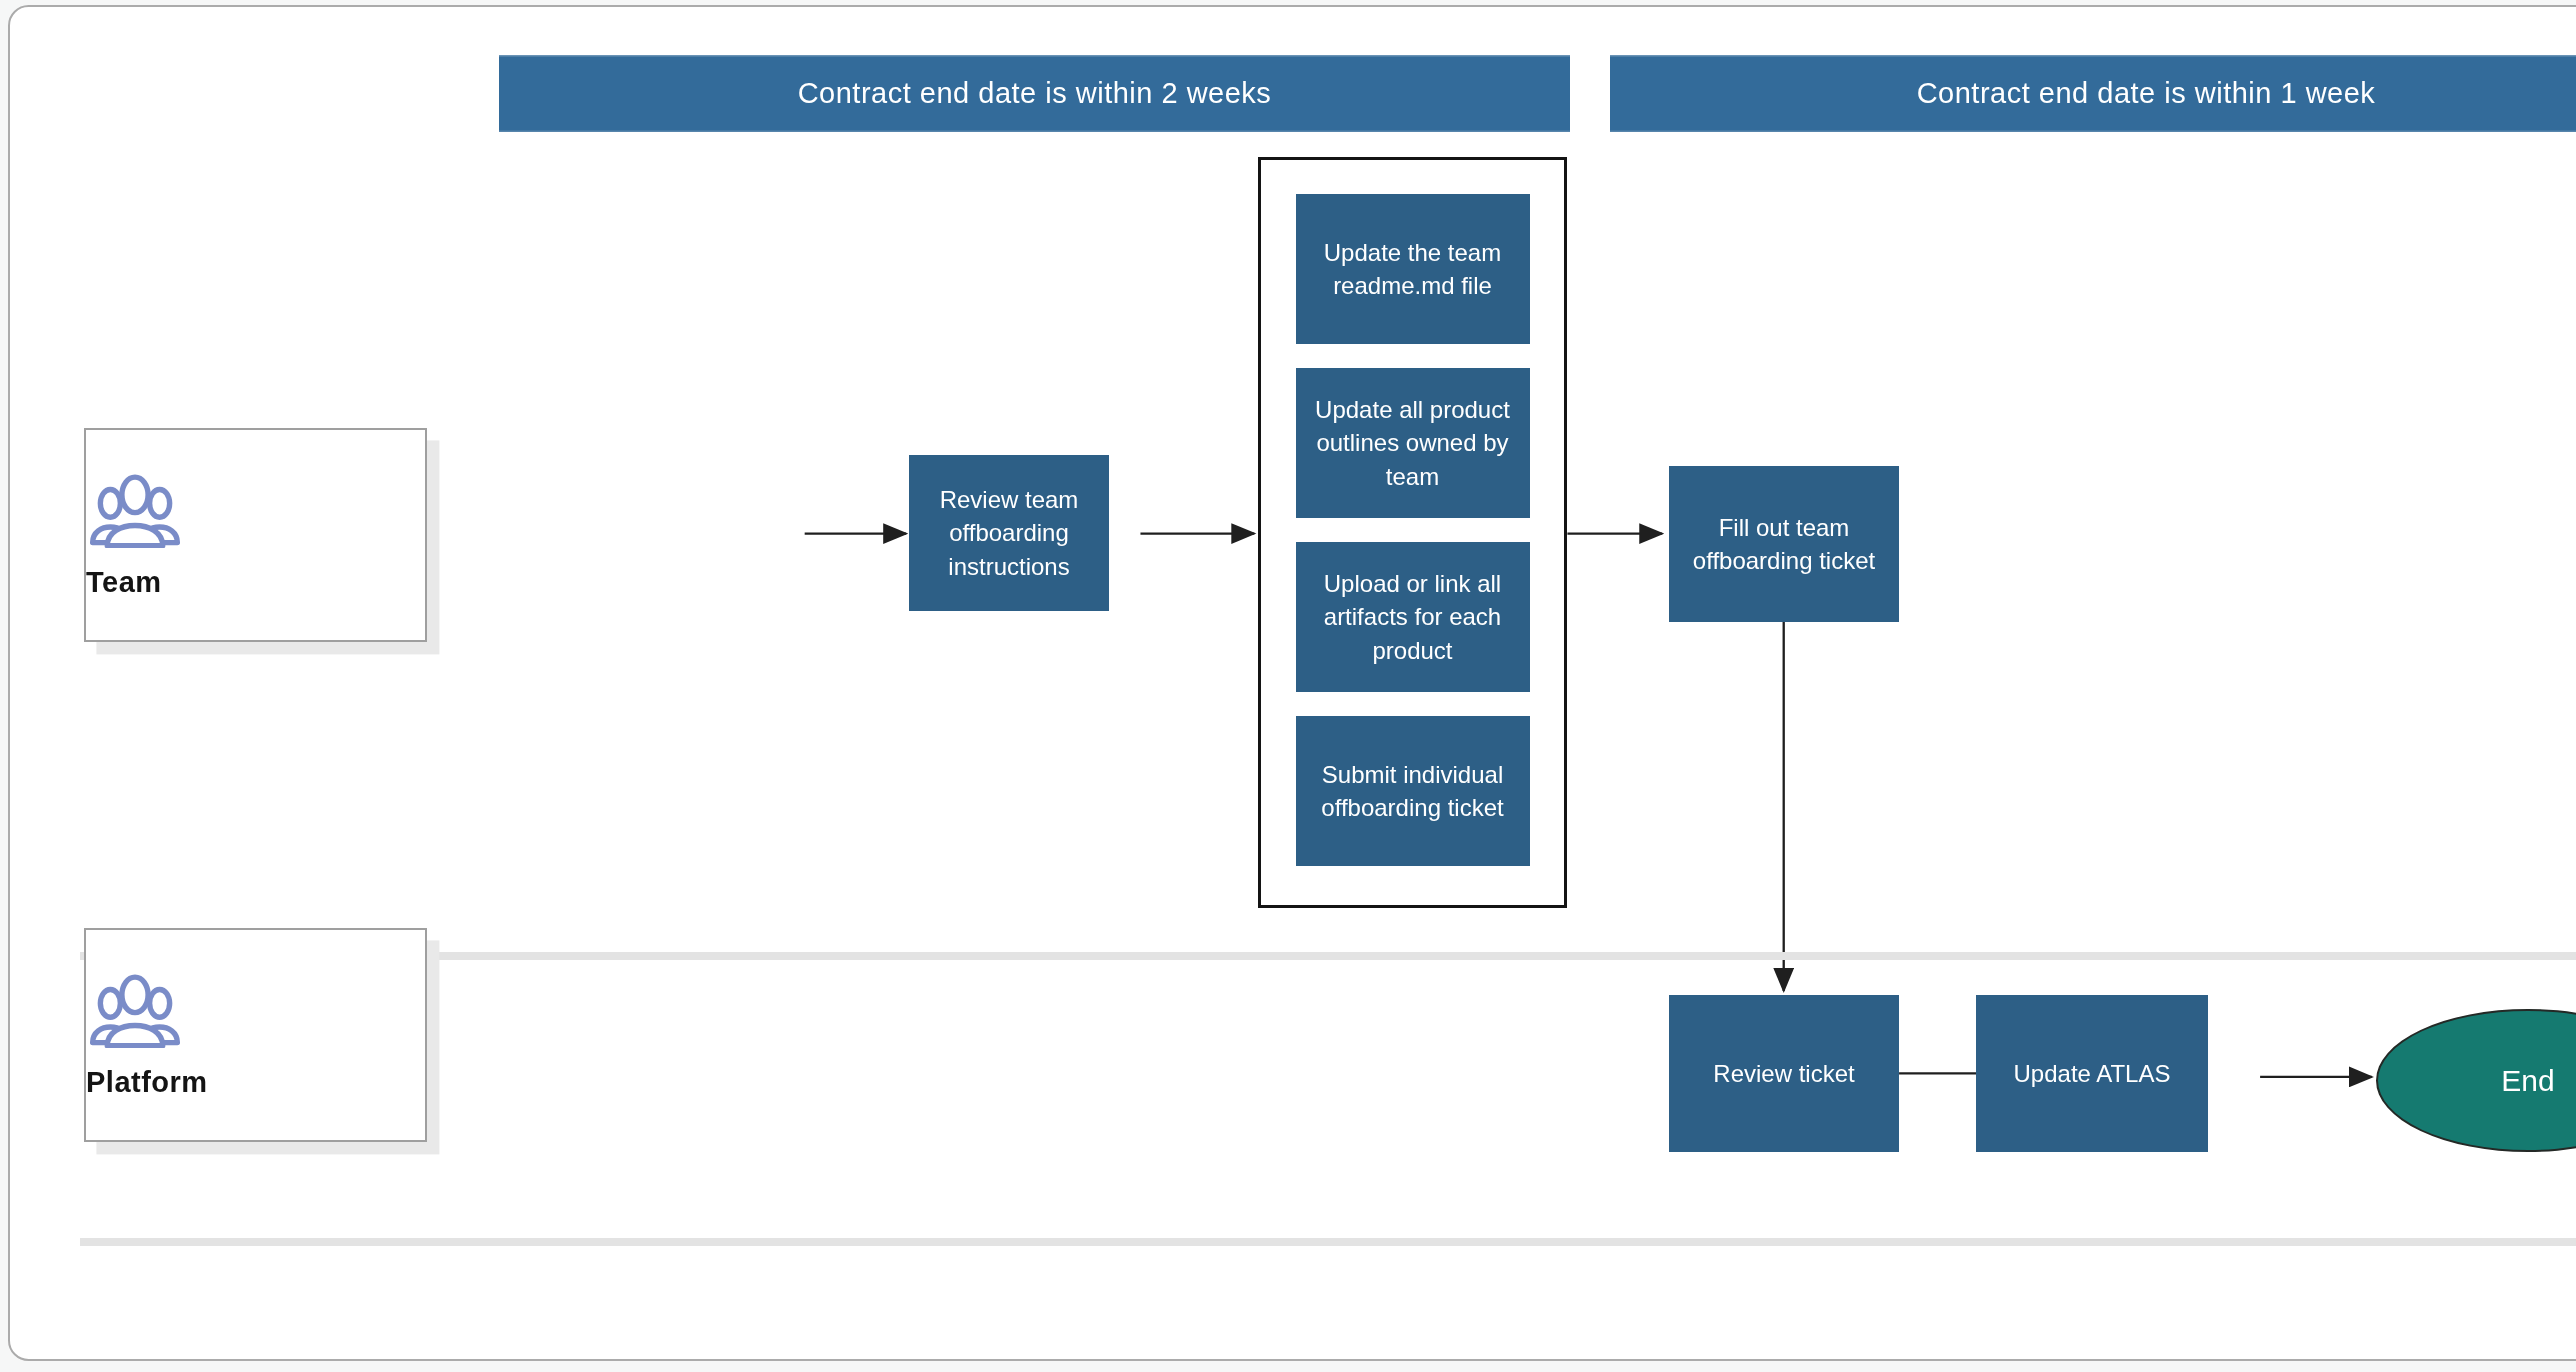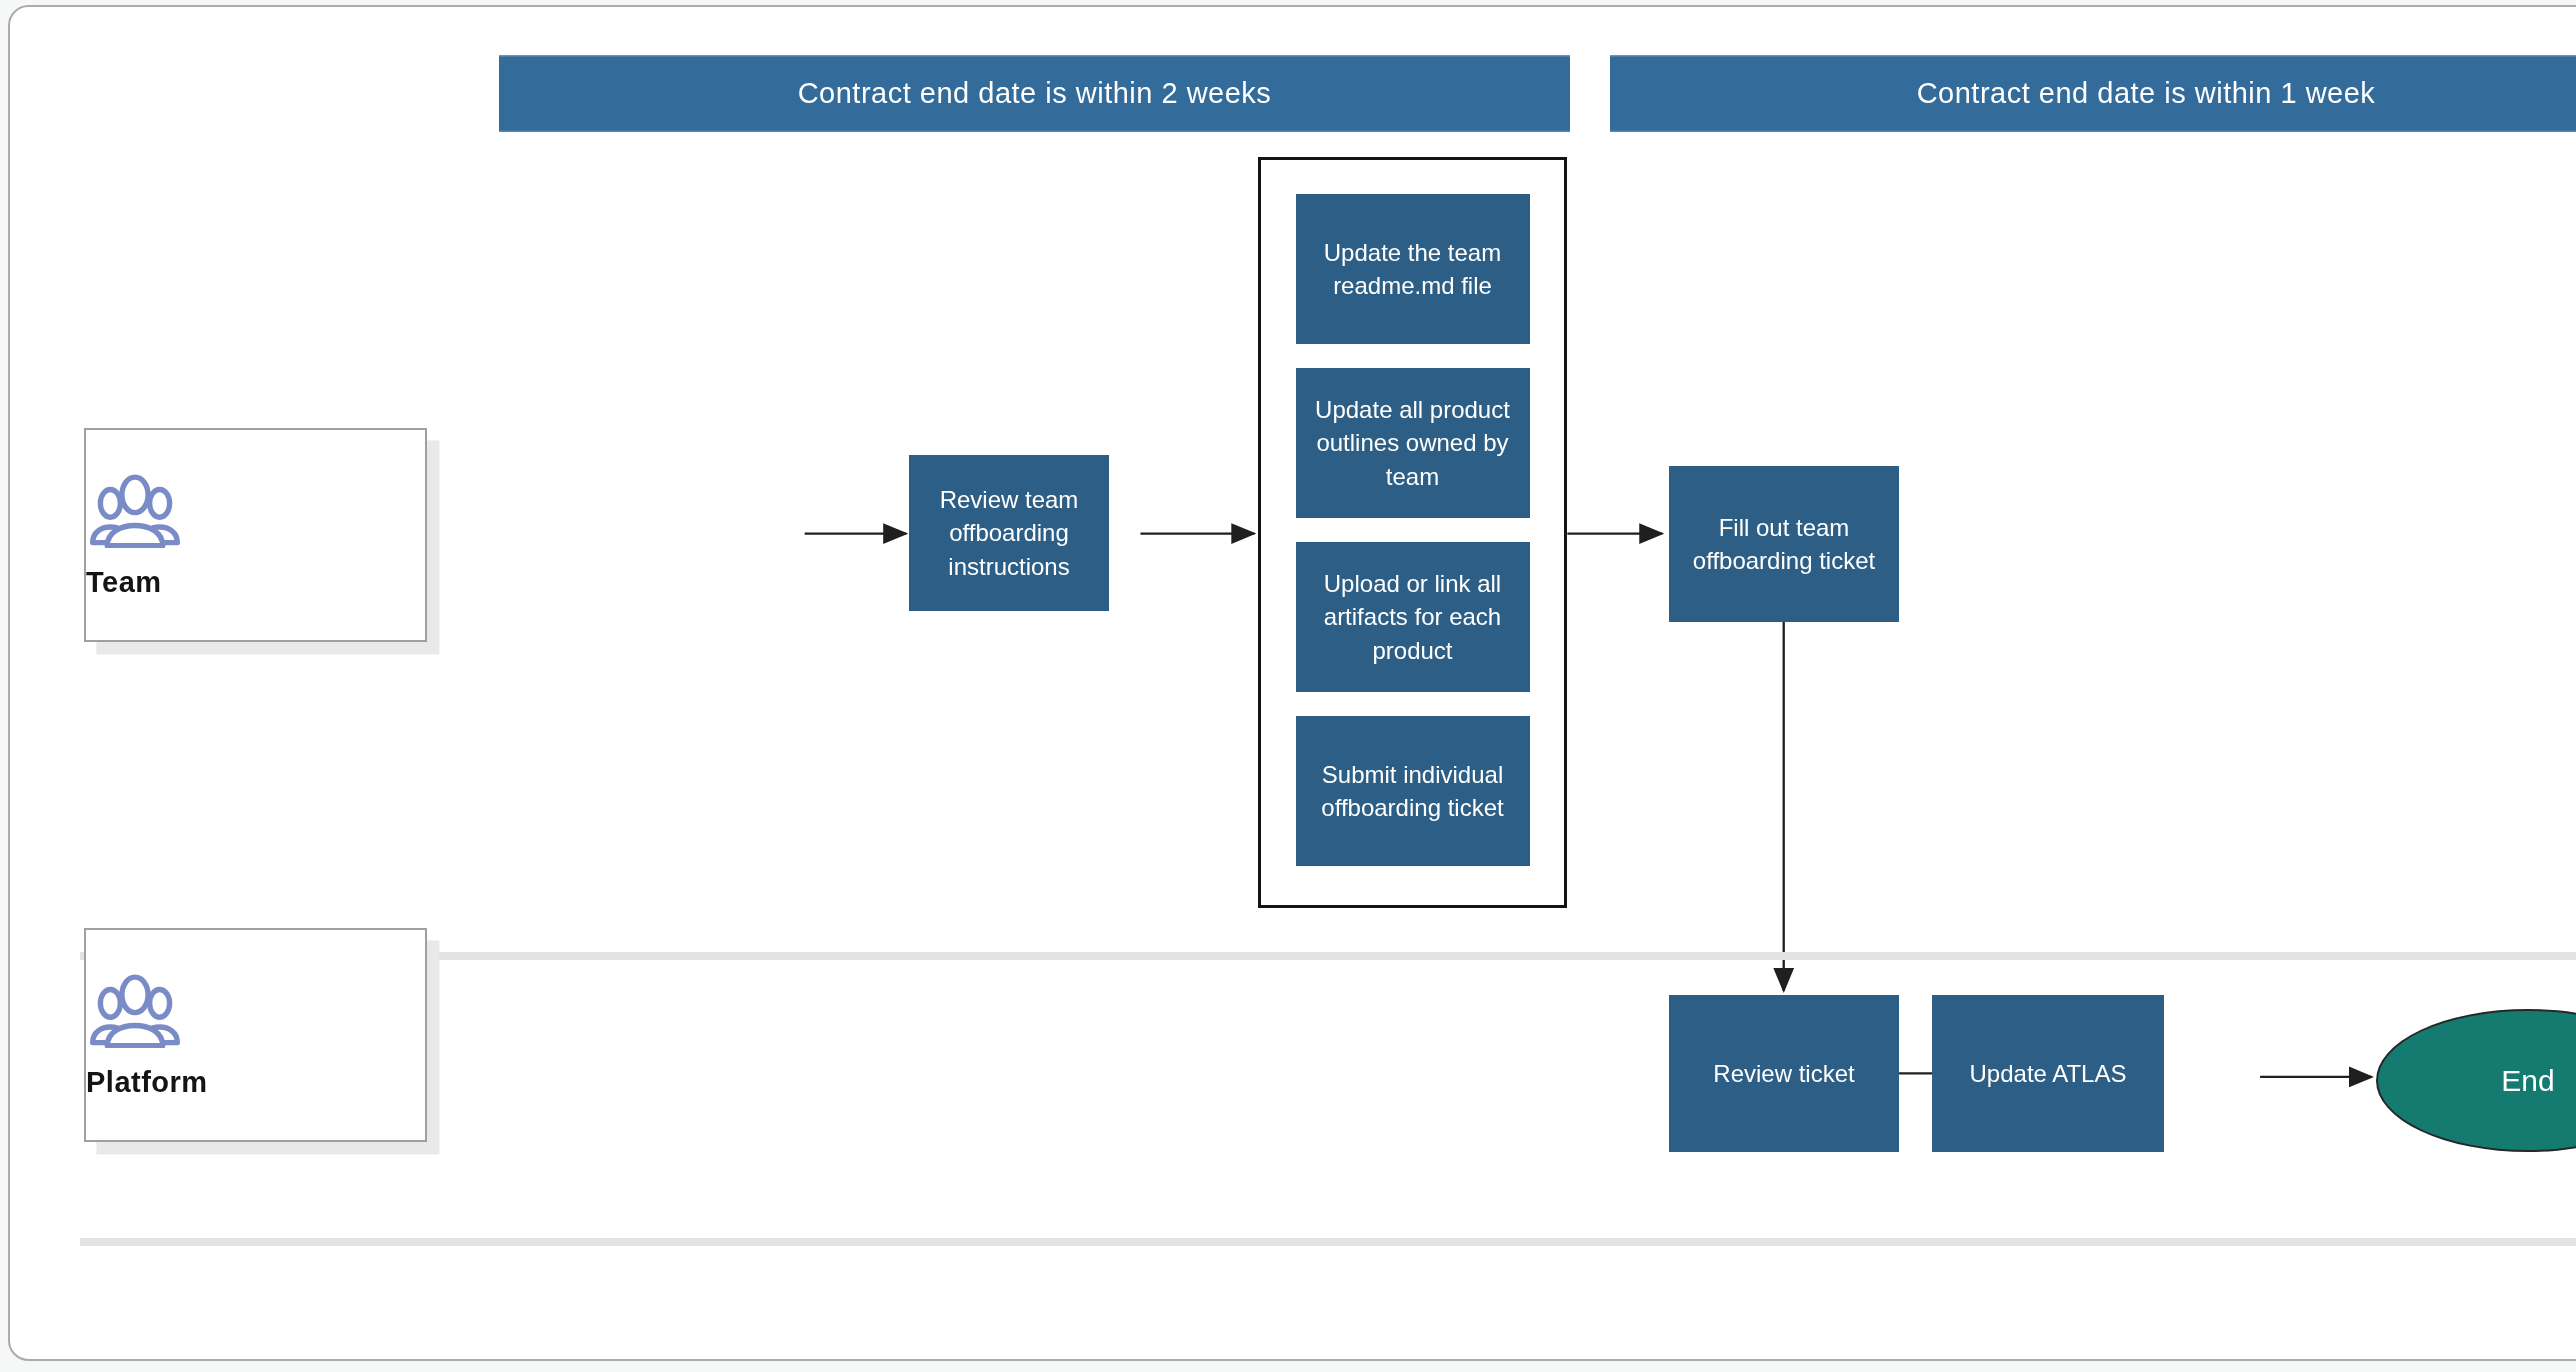--- a/index.html
+++ b/index.html
@@ -111,21 +111,21 @@
   </div>
 
   <div class="process" style="left:1669px;top:455px;width:230px;height:156px;margin-top:11px;">
     <span>Fill out team offboarding ticket</span>
   </div>
 
   <div class="process" style="left:1669px;top:995px;width:230px;height:157px;">
     <span>Review ticket</span>
   </div>
 
-  <div class="process" style="left:1932px;top:995px;width:232px;height:157px;">
+  <div class="process" style="left:1976px;top:995px;width:232px;height:157px;">
     <span>Update ATLAS</span>
   </div>
 
   <div class="terminal" style="left:2376px;top:1009px;width:304px;height:143px;">
     <span>End</span>
   </div>
 </div>
 
 
 </body></html>

